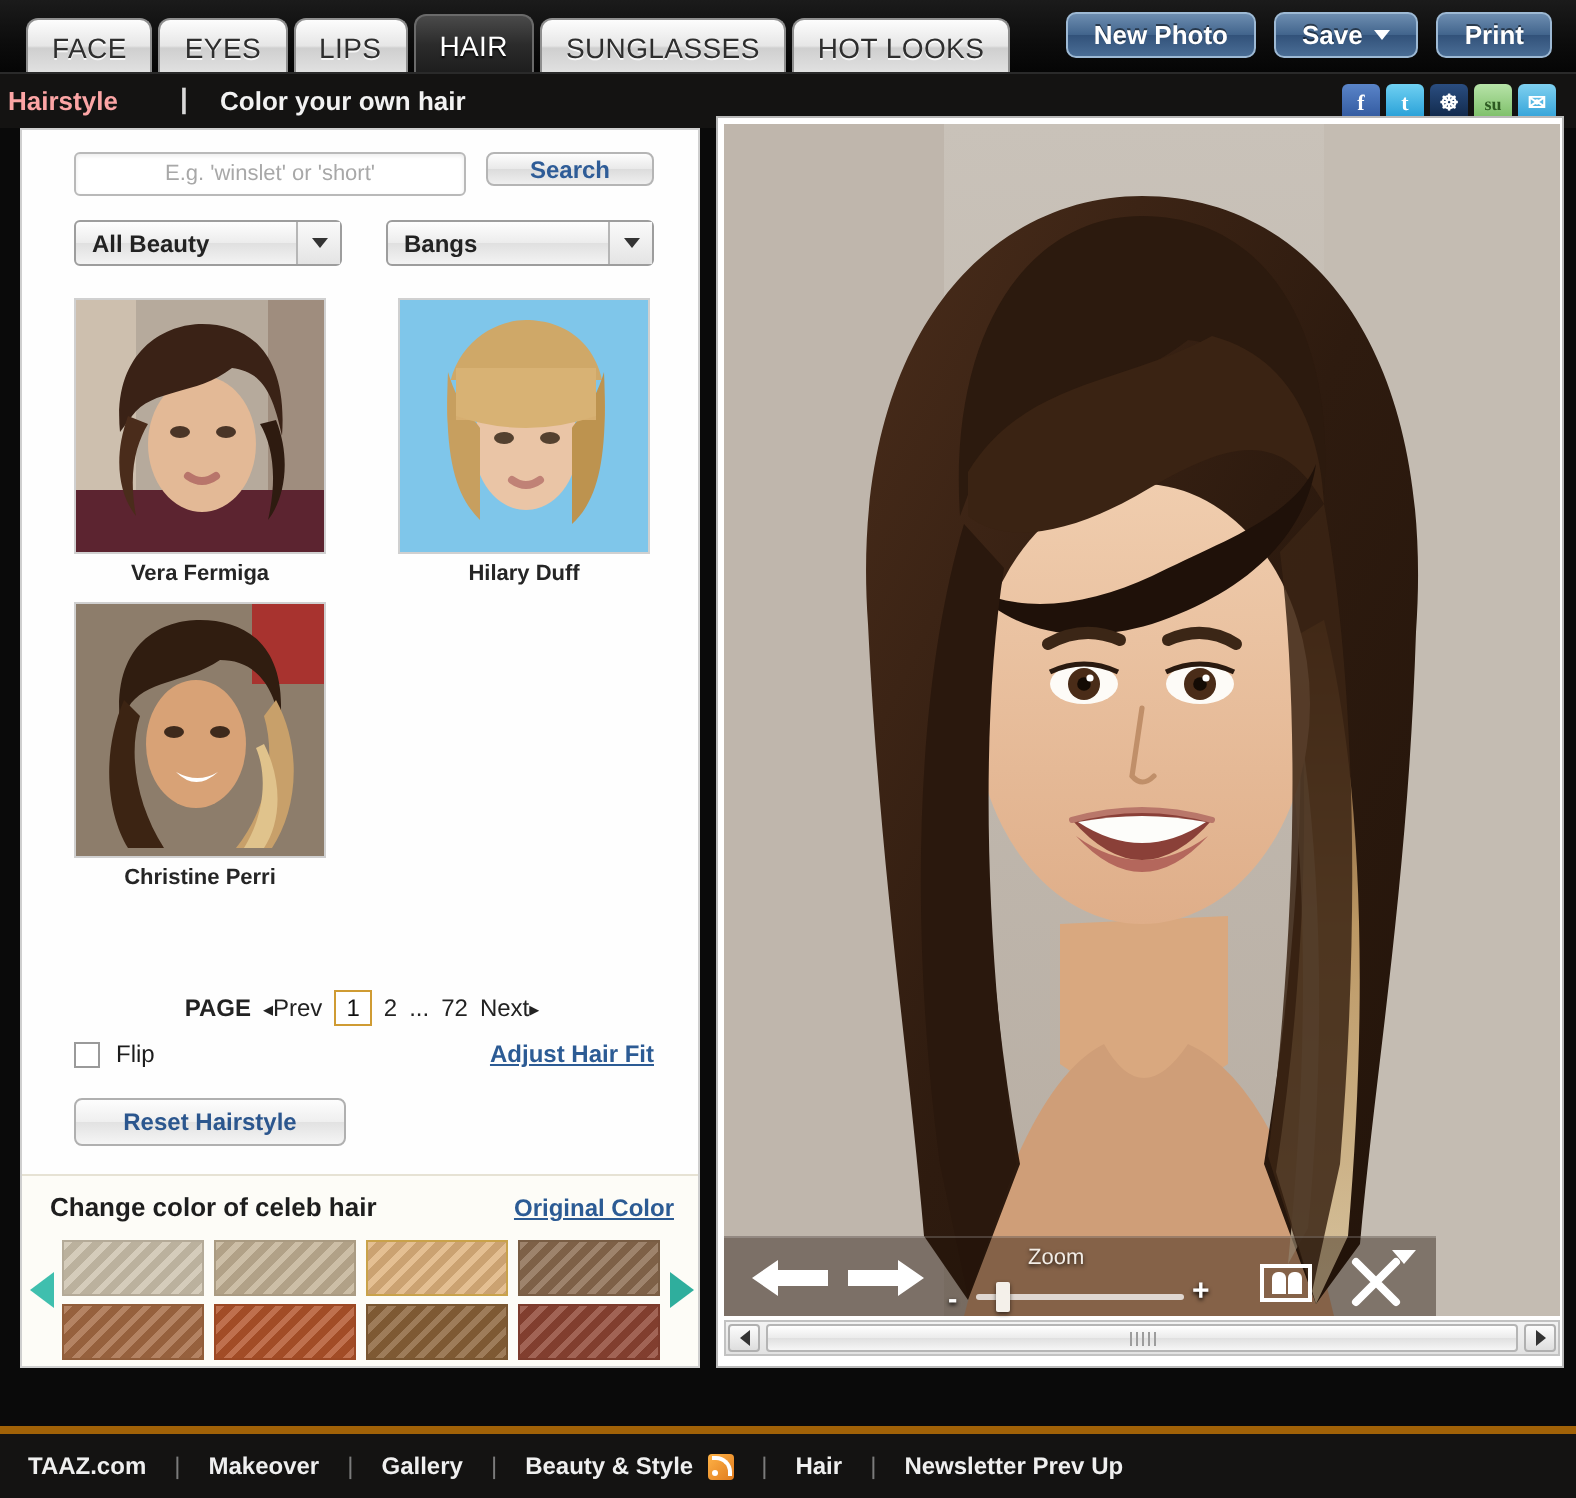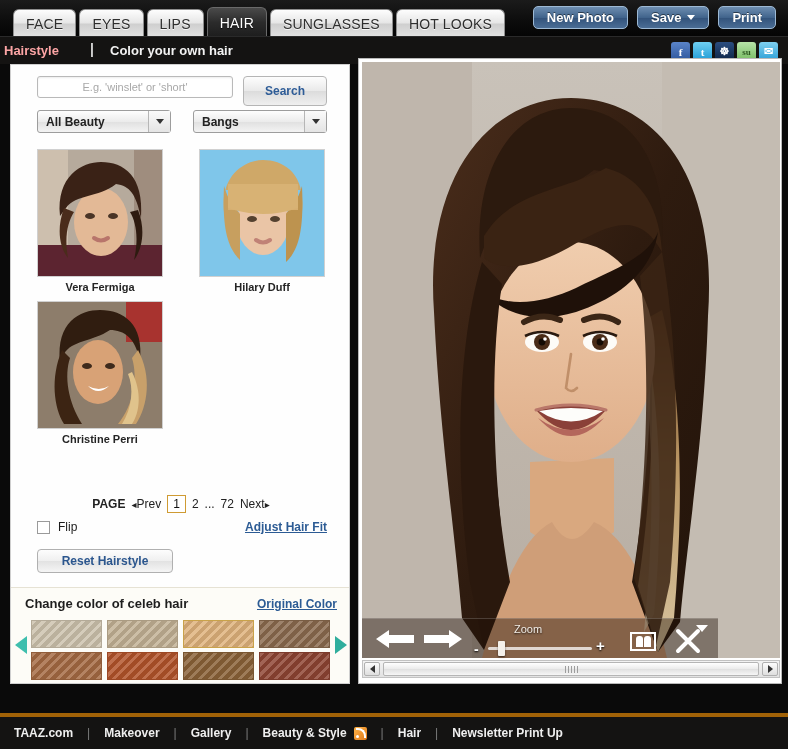--- a/index.html
+++ b/index.html
@@ -81,21 +81,21 @@
   }
   .search-row { position: absolute; left: 26px; top: 11px; display: flex; gap: 10px; }
   .search-input {
     width: 196px; height: 22px; border: 1px solid #b9b9b9; border-radius: 3px;
     font-size: 11px; color: #9a9a9a; text-align: center;
     background: #fff; font-family: "Liberation Sans", sans-serif;
     box-shadow: inset 0 1px 2px rgba(0,0,0,.08);
   }
   .search-input::placeholder { color: #a8a8a8; font-style: normal; }
   .search-btn {
-    width: 84px; height: 30px; border: 1px solid #b5b5b5; border-radius: 4px;
+    width: 84px; height: 17px; border: 1px solid #b5b5b5; border-radius: 4px;
     background: linear-gradient(180deg,#fdfdfd,#e9e9e9 50%,#dcdcdc 51%,#efefef);
     font-size: 12px; font-weight: bold; color: #2e5c97; cursor: pointer;
     font-family: "Liberation Sans", sans-serif;
   }
   .selects-row { position: absolute; left: 26px; top: 45px; display: flex; gap: 22px; }
   .sel {
     width: 134px; height: 23px; border: 1px solid #9d9d9d; border-radius: 3px;
     background: linear-gradient(180deg,#fefefe,#ececec 50%,#e0e0e0 51%,#f3f3f3);
     display: flex; align-items: center; position: relative; cursor: pointer;
   }
@@ -580,16 +580,16 @@
     <span class="fsep">|</span>
     <span class="fl">Makeover</span>
     <span class="fsep">|</span>
     <span class="fl">Gallery</span>
     <span class="fsep">|</span>
     <span class="fl">Beauty &amp; Style</span>
     <span class="rss"></span>
     <span class="fsep">|</span>
     <span class="fl">Hair</span>
     <span class="fsep">|</span>
-    <span class="fl">Newsletter Print Up</span>
+    <span class="fl">Newsletter Prev Up</span>
   </div>
 
 </div>
 
 </body></html>

